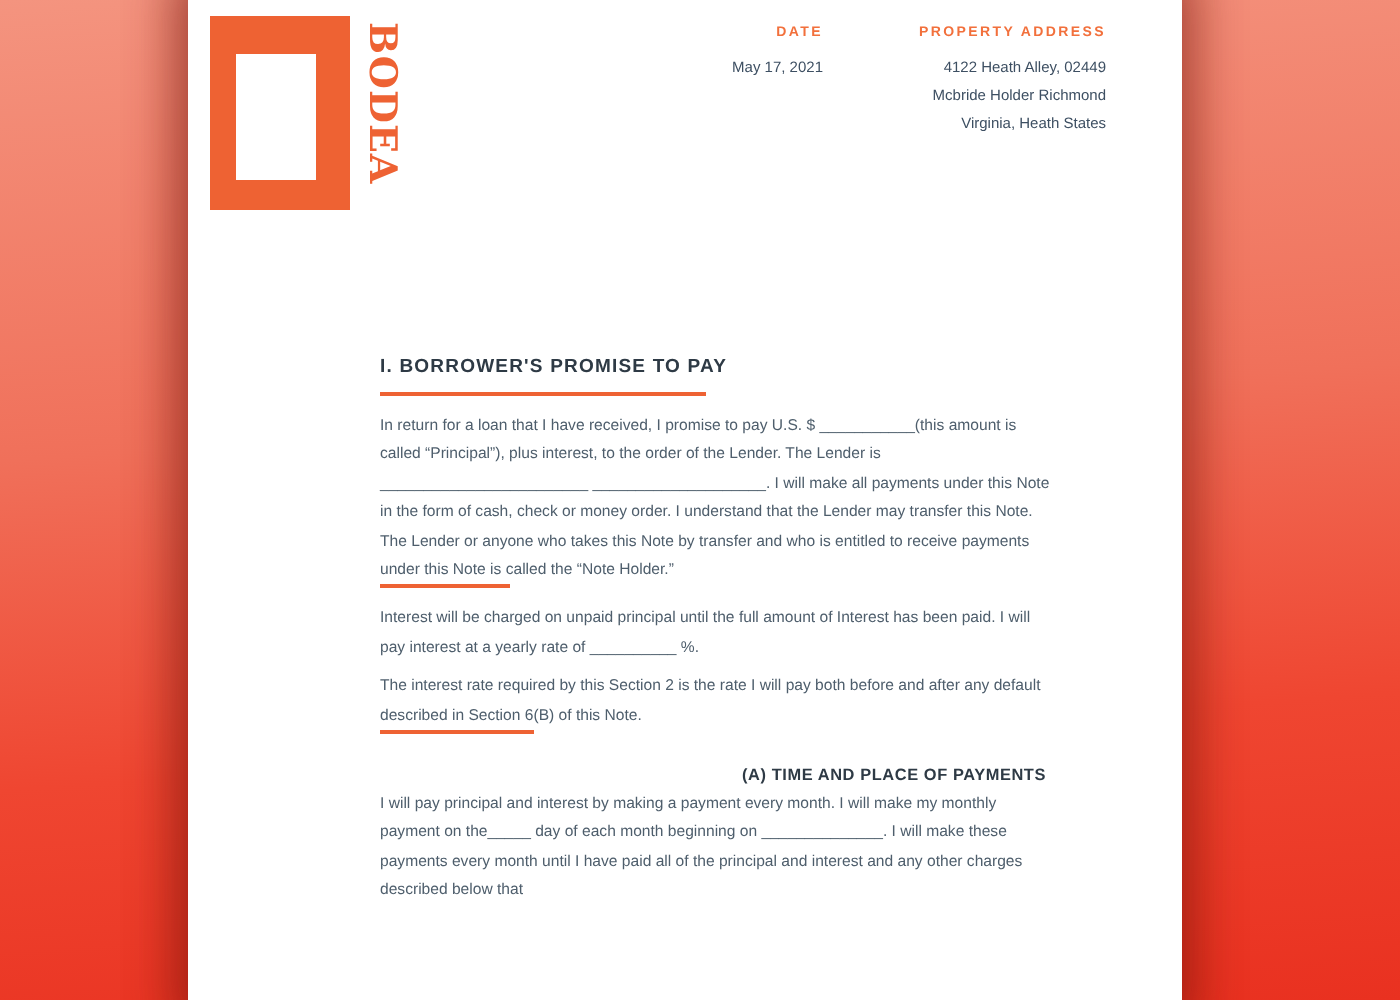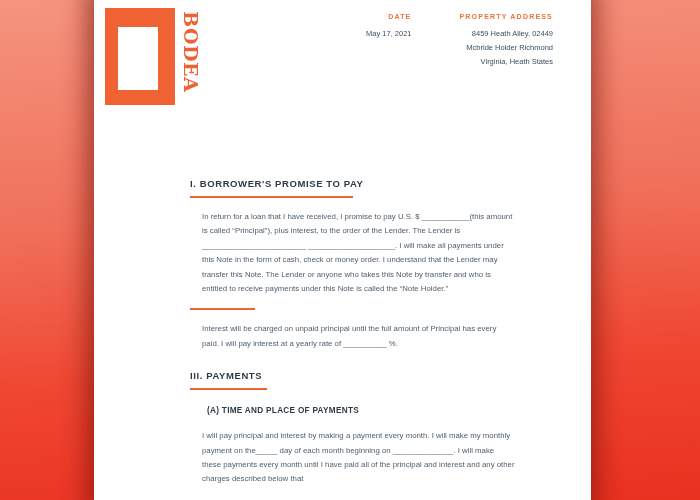--- a/index.html
+++ b/index.html
@@ -53,60 +53,60 @@
   .sec-title{
     margin:18px 0 6px;font-size:9.5px;font-weight:700;letter-spacing:.6px;
     color:var(--heading-navy);line-height:13px;
   }
   .sec-title.first{margin-top:177px;}
   .rule{height:2px;background:var(--accent-orange);margin:0 0 8px;}
   .rule-1{width:163px;}
   .rule-2{width:65px;}
   .rule-3{width:77px;}
   .content p{
-    margin:12px;font-size:7.8px;line-height:14.4px;color:var(--body-slate);
+    margin:0;font-size:7.8px;line-height:14.4px;color:var(--body-slate);
     text-align:left;
   }
   .content p + p{margin-top:5px;}
   .sub-title{
-    margin:14px 17px 1px;font-size:8.2px;font-weight:700;letter-spacing:.3px;
-    color:var(--heading-navy);line-height:13px;
+    margin:14px 4px 1px;font-size:8.2px;font-weight:700;letter-spacing:.3px;
+    color:var(--heading-navy);line-height:13px;text-align:right;
   }
 </style>
 </head>
 <body>
 
 <div class="stage">
   <div class="page">
 
     <div class="logo-box"></div>
     <div class="brand-vertical">BODEA</div>
 
     <div class="header-meta">
       <div class="meta-col">
         <div class="meta-label">DATE</div>
         <div class="meta-value">May 17, 2021</div>
       </div>
       <div class="meta-col">
         <div class="meta-label">PROPERTY ADDRESS</div>
-        <div class="meta-value">8459 Heath Alley, 02449</div>
+        <div class="meta-value">4122 Heath Alley, 02449</div>
         <div class="meta-value">Mcbride Holder Richmond</div>
         <div class="meta-value">Virginia, Heath States</div>
       </div>
     </div>
 
     <div class="content">
 
       <h2 class="sec-title first">I. BORROWER'S PROMISE TO PAY</h2>
       <div class="rule rule-1"></div>
       <p>In return for a loan that I have received, I promise to pay U.S. $ ___________(this amount is called “Principal”), plus interest, to the order of the Lender. The Lender is ________________________ ____________________. I will make all payments under this Note in the form of cash, check or money order. I understand that the Lender may transfer this Note. The Lender or anyone who takes this Note by transfer and who is entitled to receive payments under this Note is called the “Note Holder.”</p>
 
       <div class="rule rule-2"></div>
-      <p>Interest will be charged on unpaid principal until the full amount of Principal has every paid. I will pay interest at a yearly rate of __________ %.</p>
+      <p>Interest will be charged on unpaid principal until the full amount of Interest has been paid. I will pay interest at a yearly rate of __________ %.</p>
+      <p>The interest rate required by this Section 2 is the rate I will pay both before and after any default described in Section 6(B) of this Note.</p>
 
-      <h2 class="sec-title">III. PAYMENTS</h2>
       <div class="rule rule-3"></div>
       <h3 class="sub-title">(A) TIME AND PLACE OF PAYMENTS</h3>
       <p>I will pay principal and interest by making a payment every month. I will make my monthly payment on the_____ day of each month beginning on ______________. I will make these payments every month until I have paid all of the principal and interest and any other charges described below that</p>
 
     </div>
   </div>
 </div>
 
 </body></html>

